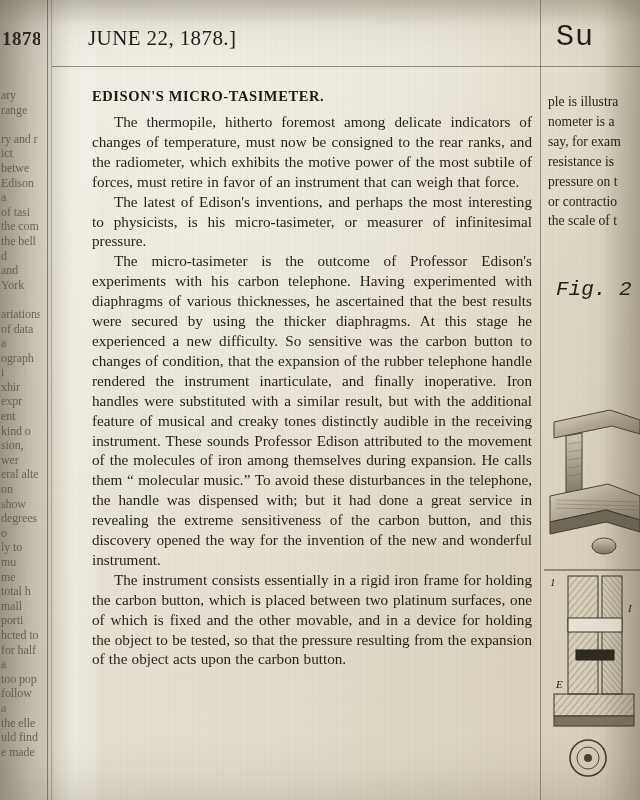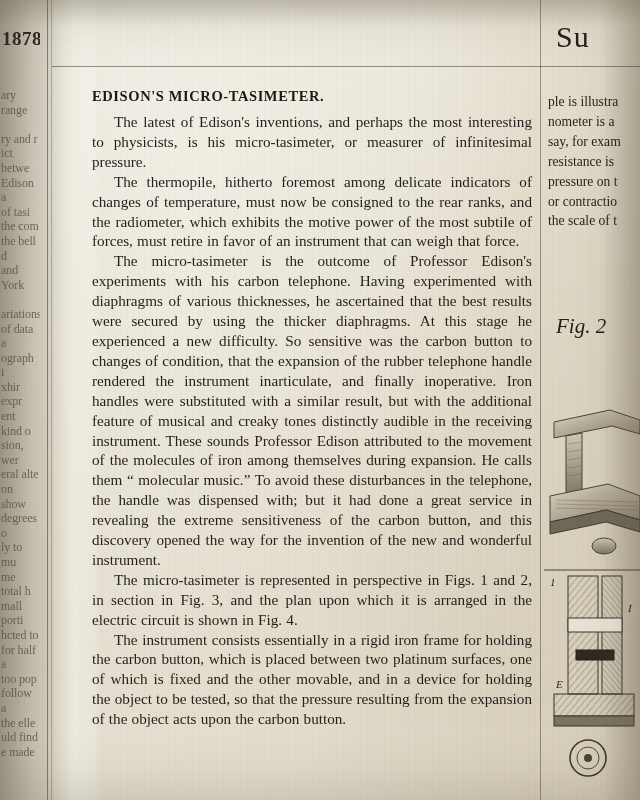--- a/index.html
+++ b/index.html
@@ -102,21 +102,21 @@
     font-size: 21px;
     color: #201d19;
     letter-spacing: .4px;
     white-space: nowrap;
   }
   .masthead-right {
     position: absolute;
     left: 556px; top: 20px;
     font-size: 30px;
     color: #211e19;
-    font-family: Liberation Serif, serif;
+    font-family: Liberation Mono, monospace;
     letter-spacing: 1px;
   }
   .header-rule {
     position: absolute;
     left: 52px; right: 0; top: 66px;
     height: 1px;
     background: rgba(50,45,35,.5);
   }
 
   
@@ -157,22 +157,21 @@
     text-align: left;
     overflow: hidden;
     white-space: pre-line;
   }
   .fig-label {
     position: absolute;
     left: 556px; top: 278px;
     font-style: italic;
     font-size: 21px;
     color: #221e19;
-    font-family: Liberation Serif, serif;
-    margin-top: 36px;
+    font-family: Liberation Mono, monospace;
   }
 
   
   .engraving-top {
     position: absolute;
     left: 548px; top: 400px;
     width: 92px; height: 160px;
   }
   .engraving-bottom {
     position: absolute;
@@ -237,30 +236,30 @@
 uld find
 e made
 
 </div>
   </div>
 
   <div class="rule-v rule-left"></div>
   <div class="rule-v rule-left2"></div>
   <div class="rule-v rule-right"></div>
 
+  <div class="masthead-date">JUNE 22, 1878.]</div>
   <div class="masthead-right">Su</div>
   <div class="header-rule"></div>
 
   <div class="col-main">
     <h2 class="article-title">EDISON'S MICRO-TASIMETER.</h2>
     <div class="body-text">
+      <p>The thermopile, hitherto foremost among delicate indicators of changes of temperature, must now be consigned to the rear ranks, and the radiometer, which exhibits the motive power of the most subtile of forces, must retire in favor of an instrument that can weigh that force.</p>
       <p>The latest of Edison's inventions, and perhaps the most interesting to physicists, is his micro-tasimeter, or measurer of infinitesimal pressure.</p>
-      <p>The thermopile, hitherto foremost among delicate indicators of changes of temperature, must now be consigned to the rear ranks, and the radiometer, which exhibits the motive power of the most subtile of forces, must retire in favor of an instrument that can weigh that force.</p>
       <p>The micro-tasimeter is the outcome of Professor Edison's experiments with his carbon telephone.  Having experimented with diaphragms of various thicknesses, he ascertained that the best results were secured by using the thicker diaphragms.  At this stage he experienced a new difficulty.  So sensitive was the carbon button to changes of condition, that the expansion of the rubber telephone handle rendered the instrument inarticulate, and finally inoperative.  Iron handles were substituted with a similar result, but with the additional feature of musical and creaky tones distinctly audible in the receiving instrument.  These sounds Professor Edison attributed to the movement of the molecules of iron among themselves during expansion.  He calls them “ molecular music.”  To avoid these disturbances in the telephone, the handle was dispensed with; but it had done a great service in revealing the extreme sensitiveness of the carbon button, and this discovery opened the way for the invention of the new and wonderful instrument.</p>
-      <p>The micro-tasimeter is represented in perspective in Figs. 1 and 2, in section in Fig. 3, and the plan upon which it is arranged in the electric circuit is shown in Fig. 4.</p>
       <p>The instrument consists essentially in a rigid iron frame for holding the carbon button, which is placed between two platinum surfaces, one of which is fixed and the other movable, and in a device for holding the object to be tested, so that the pressure resulting from the expansion of the object acts upon the carbon button.</p>
     </div>
   </div>
 
   <div class="col-right">ple is illustra
 nometer is a
 say, for exam
 resistance is
 pressure on t
 or contractio

